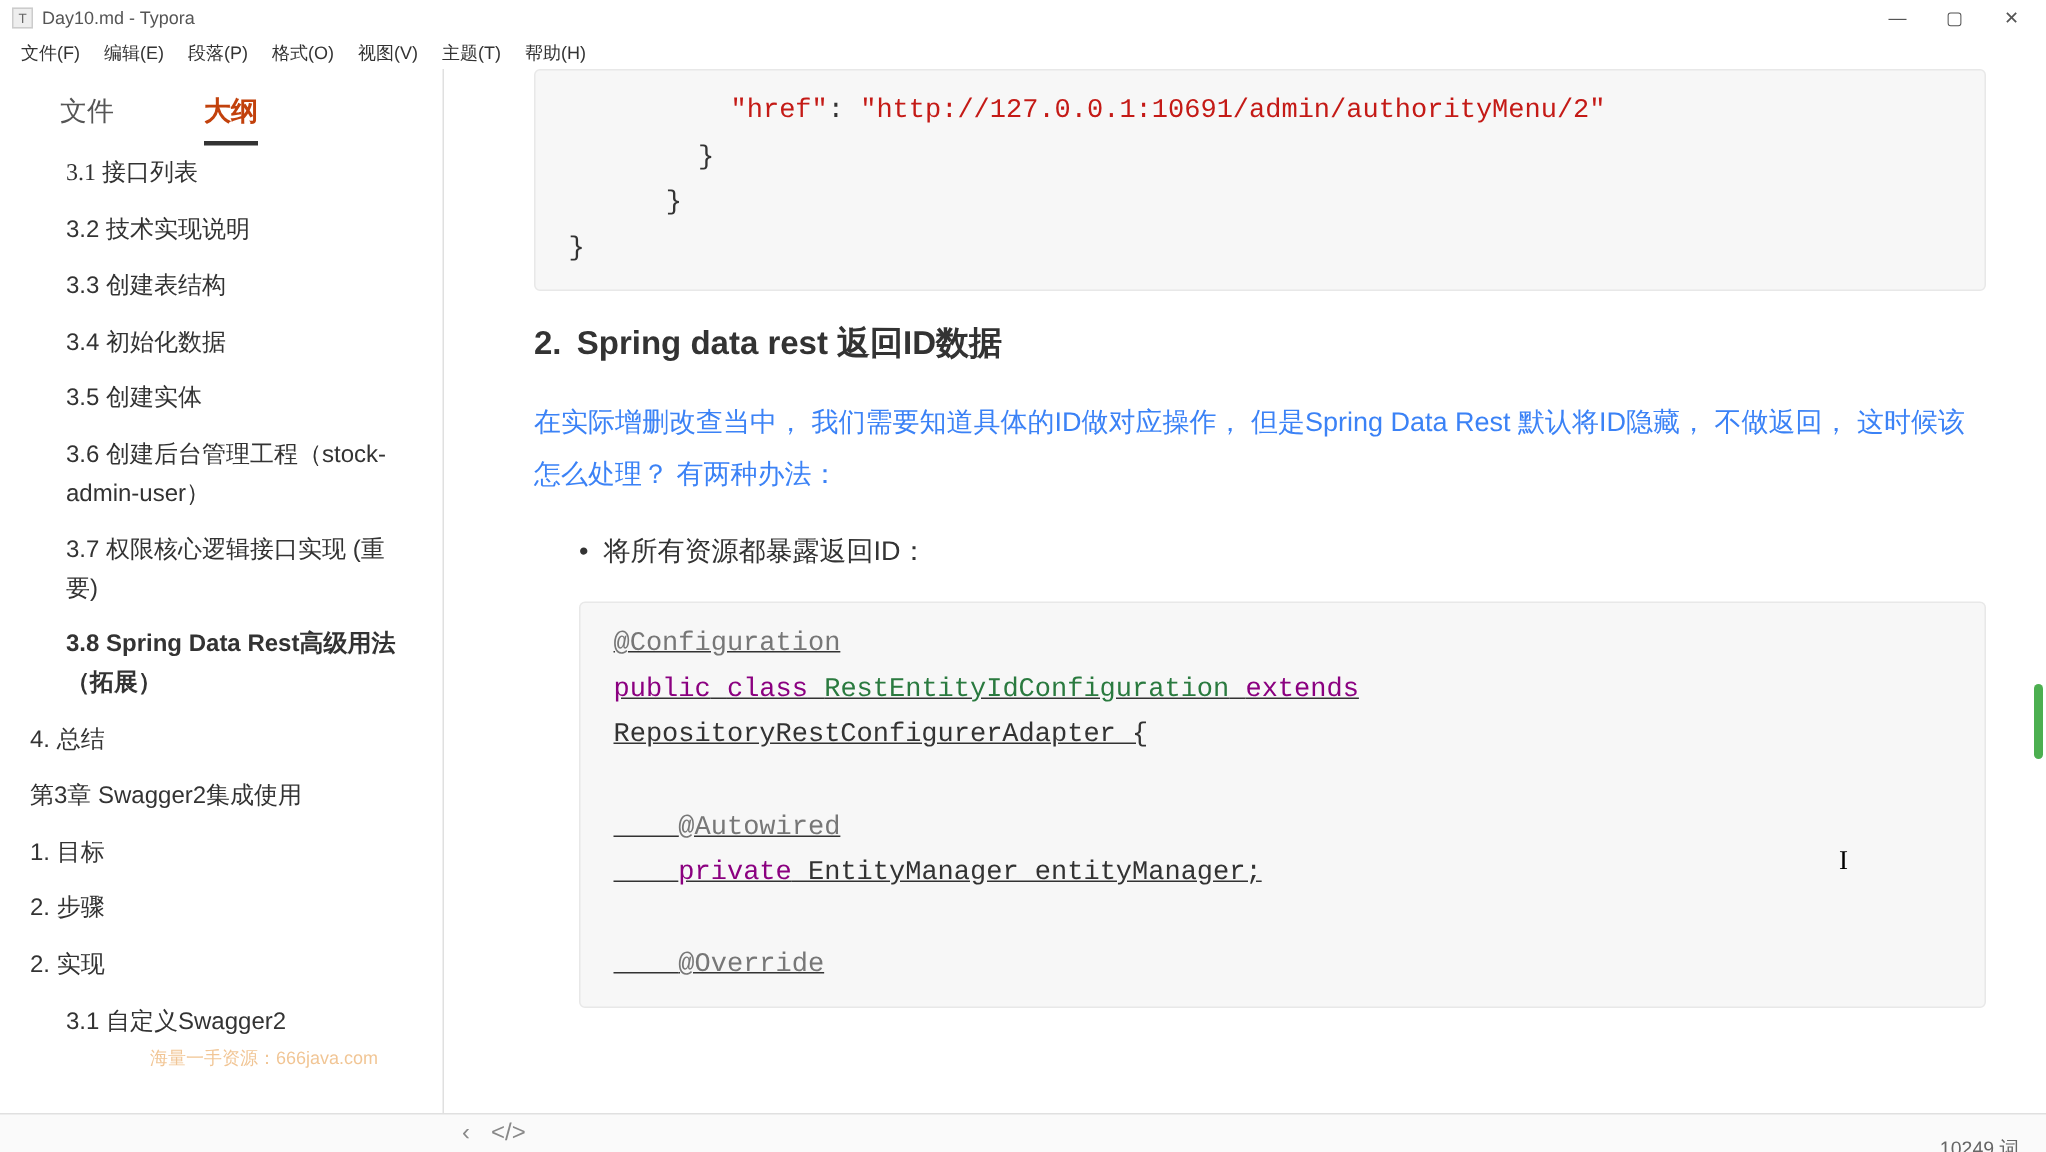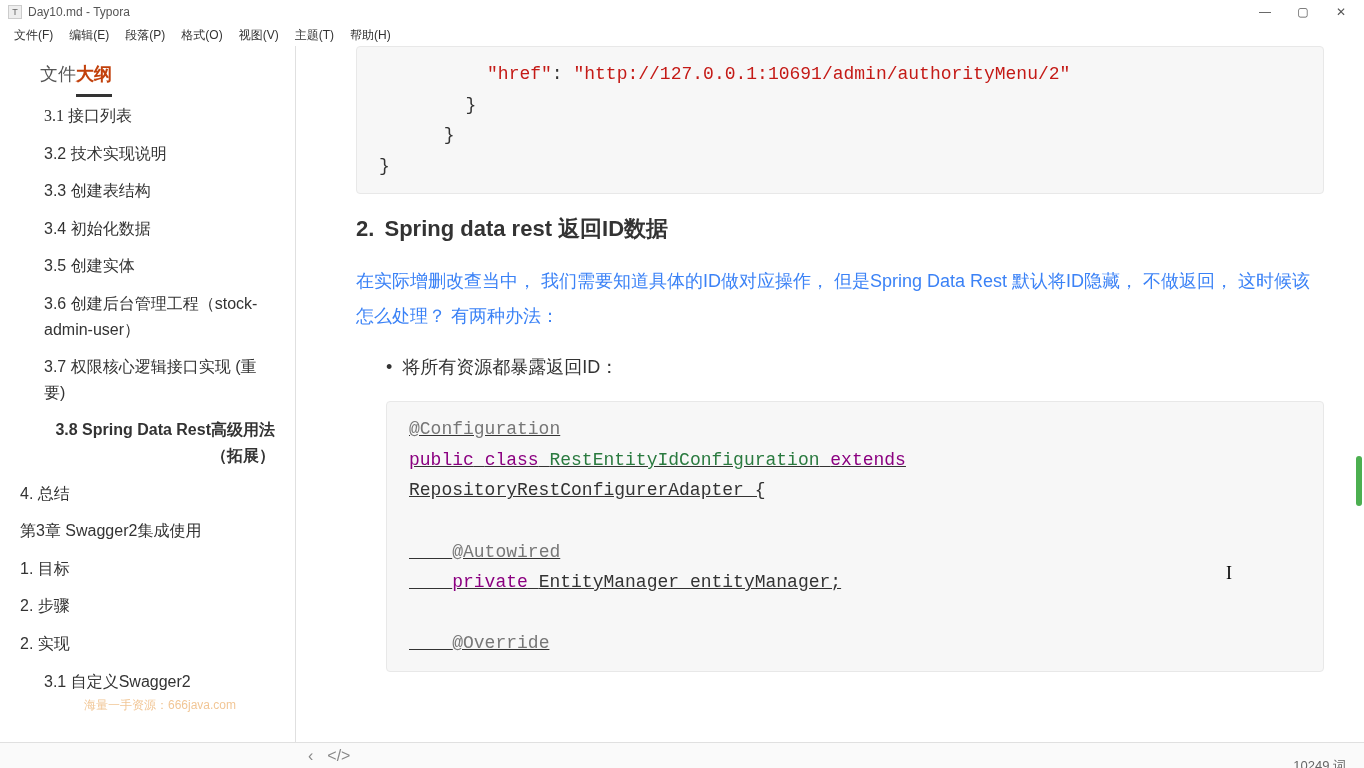--- a/index.html
+++ b/index.html
@@ -6,46 +6,46 @@
 body { font-family: "Microsoft YaHei", "Segoe UI", sans-serif; font-size: 13px; color: #333; background: #fff; overflow: hidden; }
 .titlebar { height: 24px; display: flex; align-items: center; padding: 0 8px; font-size: 12px; color: #555; background: #fff; }
 .titlebar-icon { width: 14px; height: 14px; margin-right: 6px; background: #eee; border: 1px solid #ccc; display: inline-flex; align-items: center; justify-content: center; font-size: 9px; color: #666; }
 .titlebar-text { flex: 1; }
 .win-controls { display: flex; gap: 24px; padding-right: 8px; }
 .win-btn { width: 14px; height: 14px; display: flex; align-items: center; justify-content: center; color: #555; cursor: pointer; }
 .menubar { height: 22px; display: flex; align-items: flex-end; padding: 0 6px; font-size: 12px; gap: 0; }
 .menu-item { padding: 2px 8px; cursor: pointer; }
 .main { display: flex; height: calc(100vh - 24px - 22px - 26px); position: relative; }
 .sidebar { width: 296px; border-right: 1px solid #e0e0e0; display: flex; flex-direction: column; overflow: hidden; }
-.sidebar-tabs { display: flex; padding: 16px 40px 0; }
+.sidebar-tabs { display: flex; padding: 16px 40px 0; gap: 60px; }
 .sidebar-tab { font-size: 18px; padding-bottom: 8px; cursor: pointer; color: #555; }
 .sidebar-tab.active { font-weight: bold; border-bottom: 3px solid #333; color: #c2410c; }
 .outline { flex: 1; overflow-y: auto; padding: 14px 20px 10px 20px; font-size: 16px; line-height: 1.6; }
 .outline-item { padding: 6px 0; cursor: pointer; color: #333; }
 .outline-item.l2 { padding-left: 24px; }
-.outline-item.active { font-weight: bold; text-align: right; }
+.outline-item.active { font-weight: bold; }
 .content { flex: 1; overflow-y: auto; padding: 0 40px 20px 60px; position: relative; }
 .code-block { background: #f7f7f7; border: 1px solid #e8e8e8; border-radius: 4px; padding: 12px 22px; font-family: Consolas, "Courier New", monospace; font-size: 18px; line-height: 1.7; white-space: pre; overflow-x: auto; margin-bottom: 20px; }
 .code-block .str { color: #c41a16; }
 .code-block .key { color: #c41a16; }
 .code-block .ann { color: #777; }
 .code-block .kw { color: #8b0080; }
 .code-block .cls { color: #2a7a3f; }
 h2.section { font-size: 22px; font-weight: bold; margin: 20px 0 20px 0; }
 .num { color: #333; margin-right: 4px; }
 .para { font-size: 18px; line-height: 1.9; margin-bottom: 18px; color: #3b82f6; }
 .bullet-list { margin-left: 30px; margin-bottom: 18px; }
 .bullet-item { font-size: 18px; line-height: 1.8; display: flex; }
 .bullet { margin-right: 10px; }
 .statusbar { height: 26px; border-top: 1px solid #e0e0e0; display: flex; align-items: center; padding: 0 18px; font-size: 13px; color: #666; background: #fafafa; }
 .status-left { display: flex; gap: 14px; align-items: center; margin-left: 290px; }
 .status-right { margin-left: auto; margin-top: 21px; }
 .nav-arrow { cursor: pointer; color: #888; font-size: 16px; }
 .scroll-indicator { position: absolute; right: 2px; width: 6px; background: #4caf50; border-radius: 3px; }
-.watermark { position: absolute; bottom: 28px; left: 84px; font-size: 12px; color: #e8a050; opacity: 0.6; pointer-events: none; margin-top: 35px; }
+.watermark { position: absolute; bottom: 28px; left: 100px; font-size: 12px; color: #e8a050; opacity: 0.6; pointer-events: none; margin-top: 35px; }
 .cursor-ibeam { position: absolute; font-family: serif; font-size: 18px; color: #000; pointer-events: none; }
 </style>
 </head>
 <body>
 
 <div class="titlebar">
   <span class="titlebar-icon">T</span>
   <span class="titlebar-text">Day10.md - Typora</span>
   <div class="win-controls">
     <span class="win-btn">—</span>

